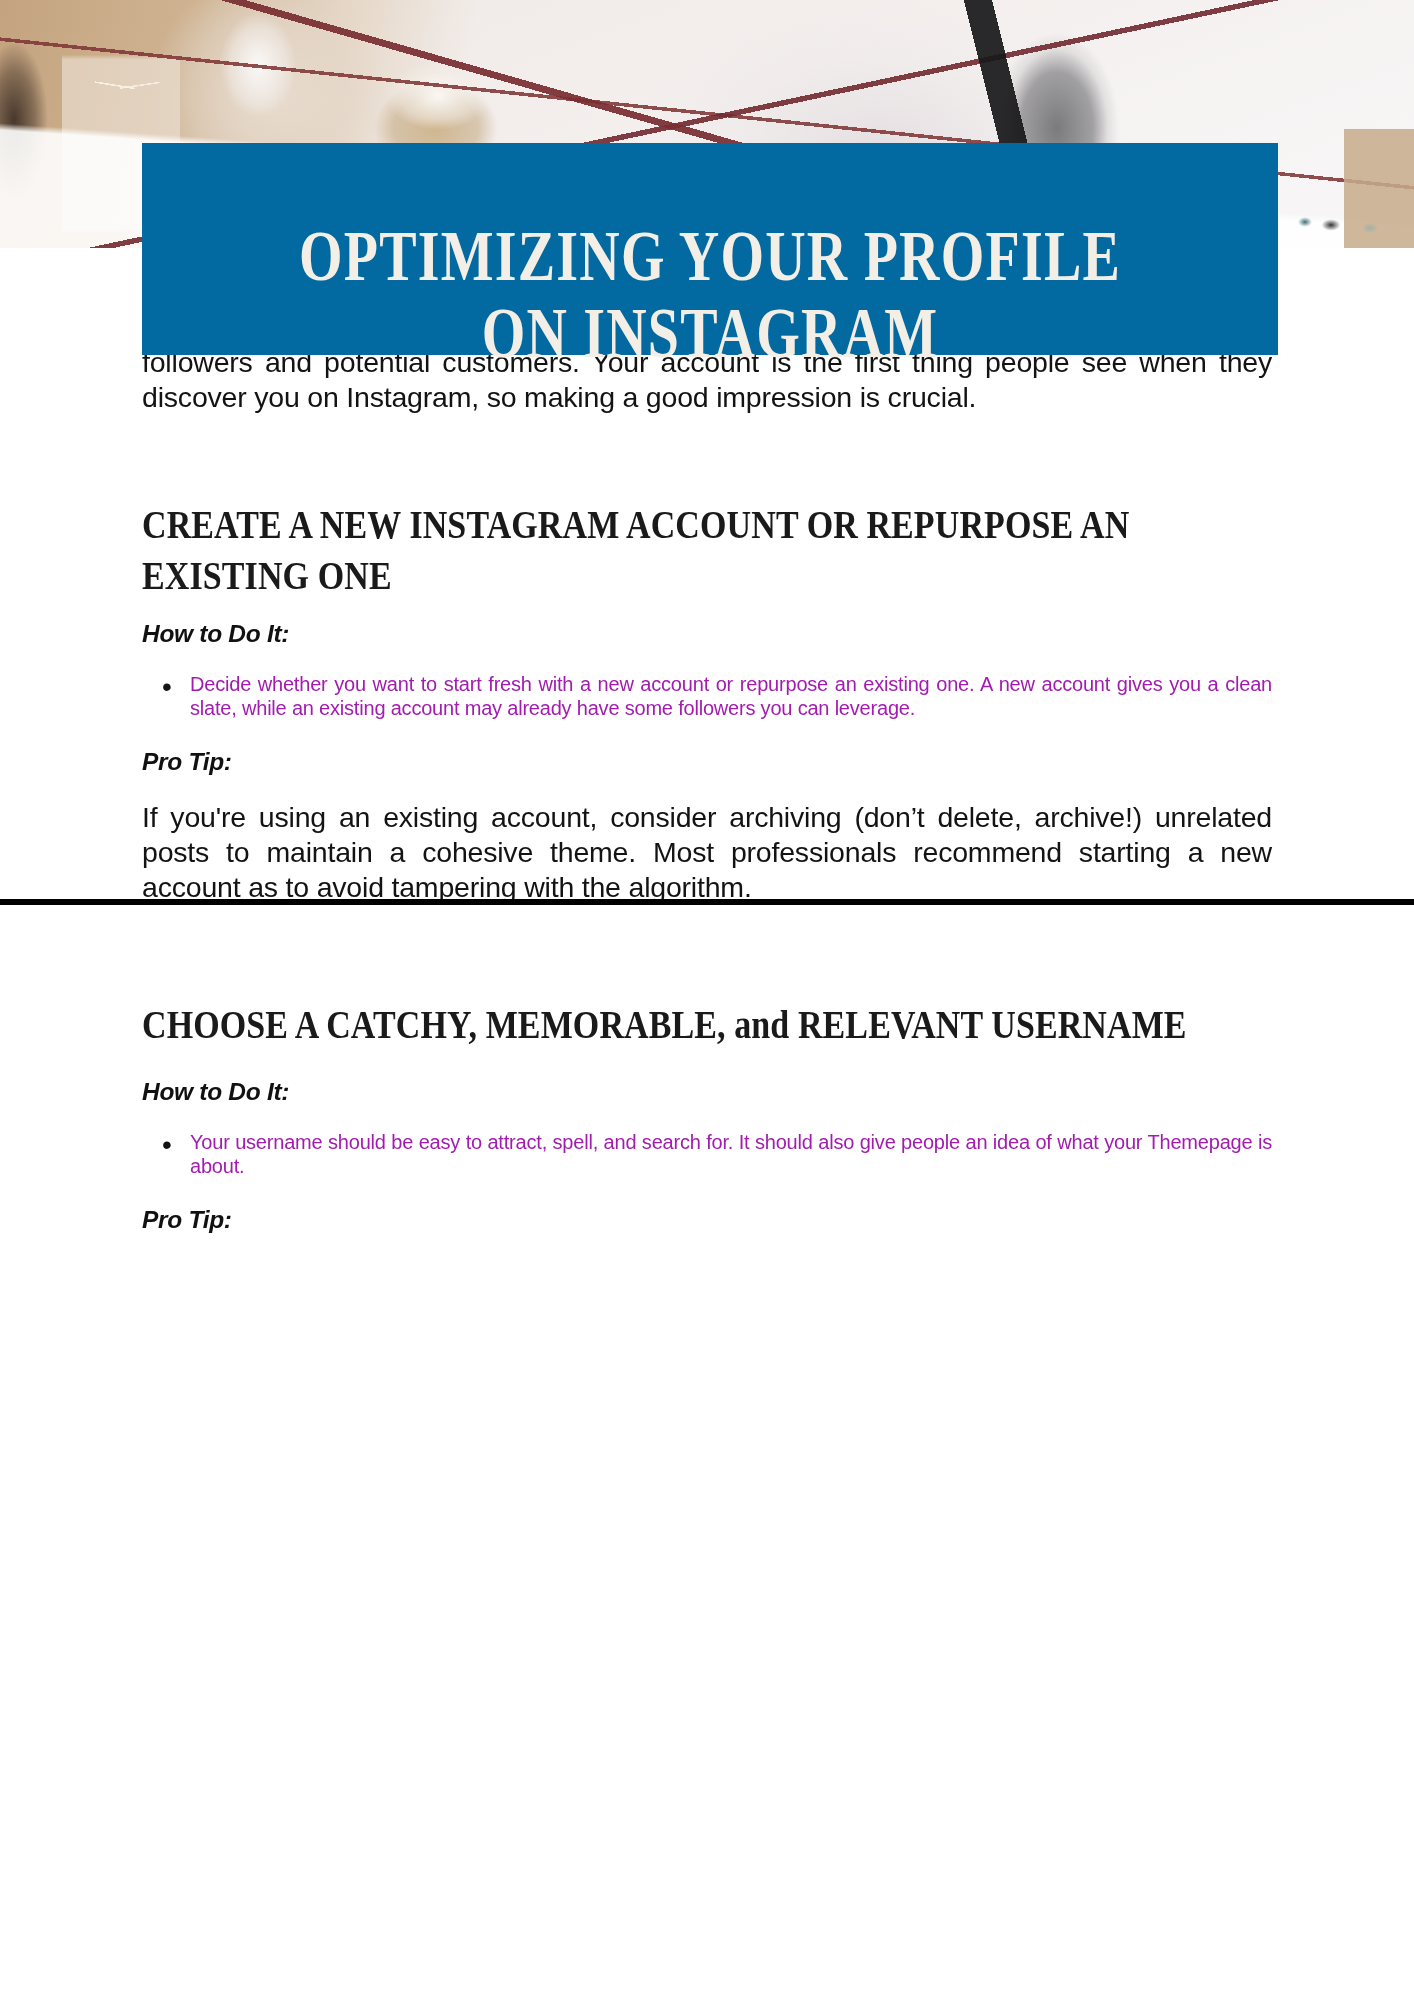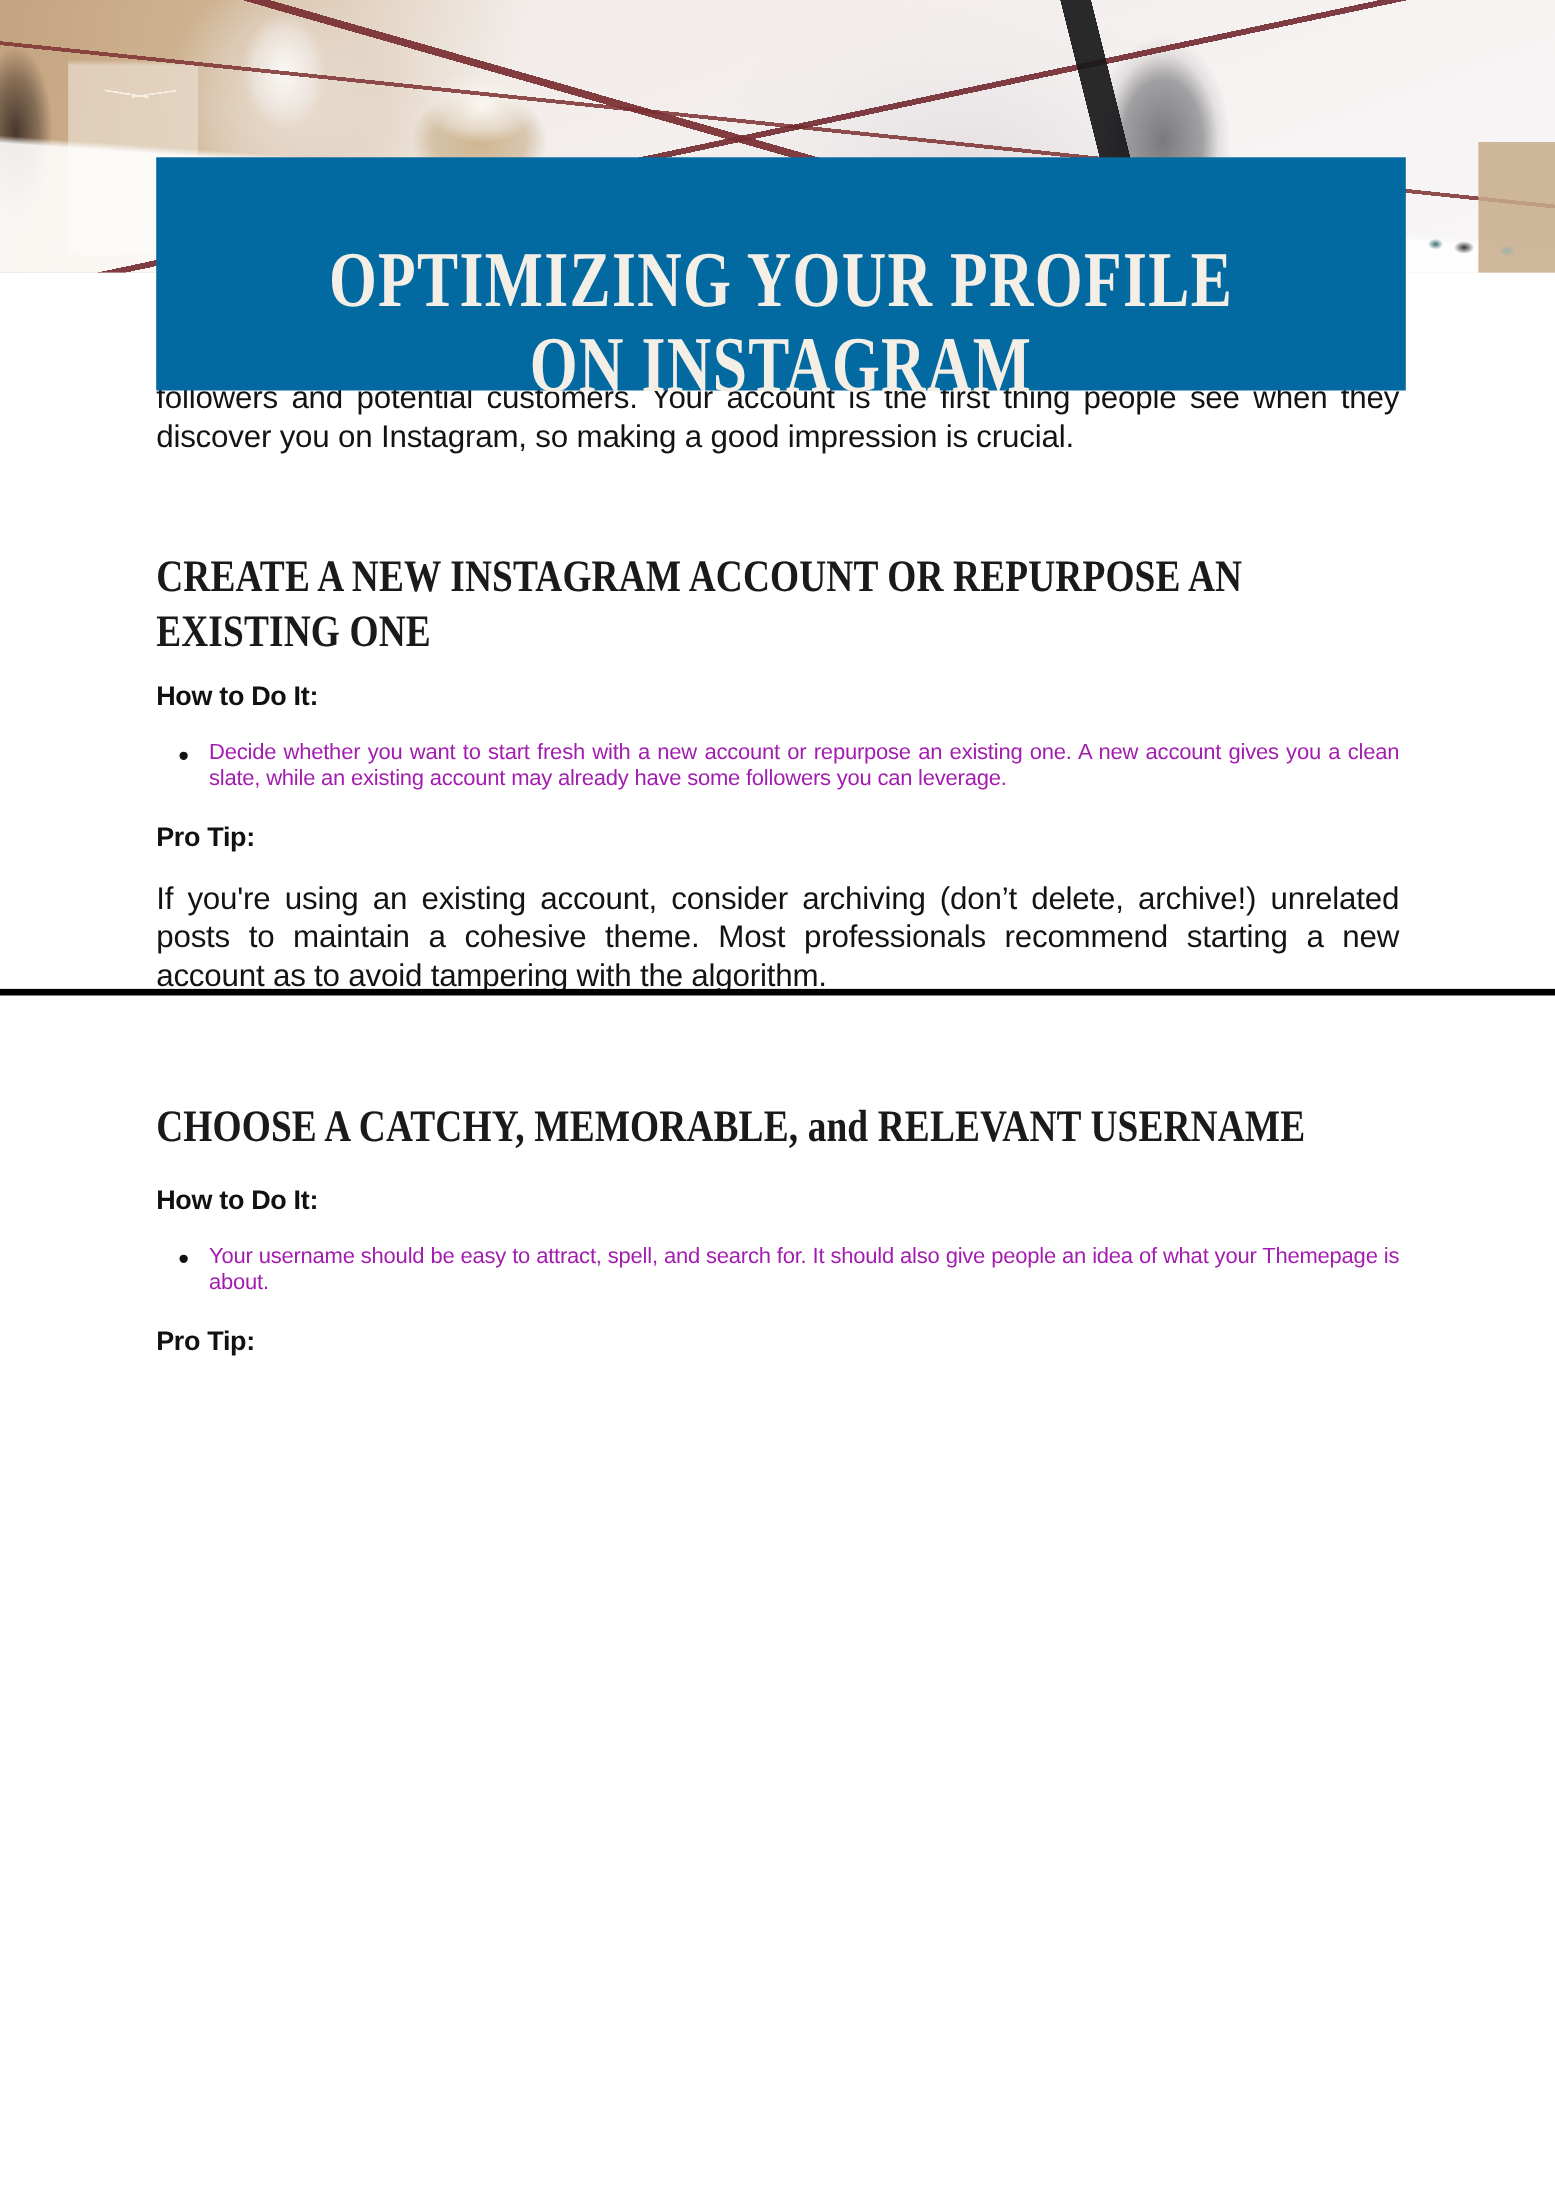--- a/index.html
+++ b/index.html
@@ -144,20 +144,21 @@
   }
 
   .label {
     font-weight: 700;
     font-size: 24.5px;
     line-height: 1.2;
     color: #111111;
     letter-spacing: -0.3px;
     margin-top: 26px;
     margin-bottom: 24px;
+    font-style: italic;
   }
 
   ul.bullets {
     list-style: none;
     margin: 0 0 0 0;
     padding: 0;
   }
 
   ul.bullets li {
     position: relative;

